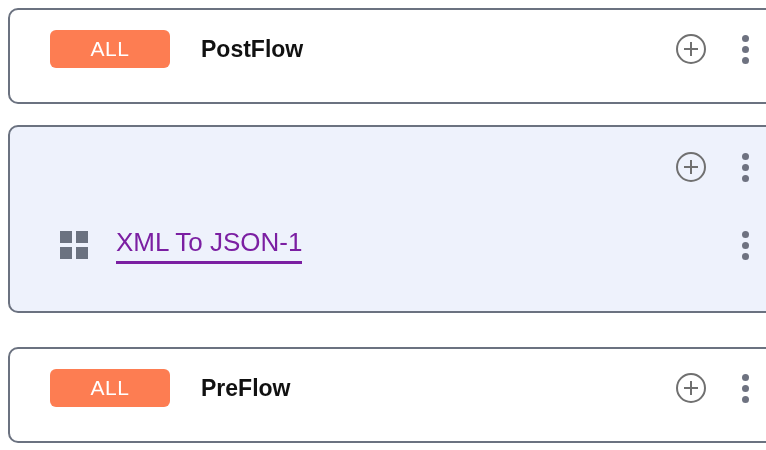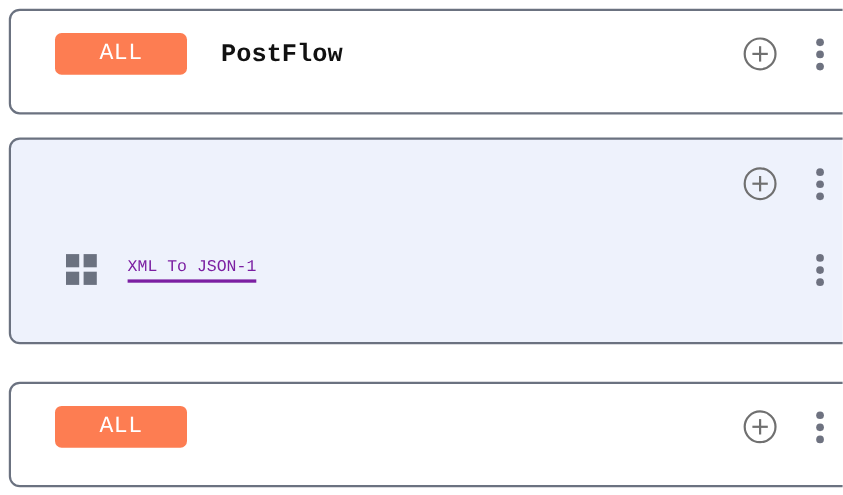--- a/index.html
+++ b/index.html
@@ -1,15 +1,15 @@
 <!DOCTYPE html>
 <html><head>
 <meta charset="utf-8">
 <style>
-  * { box-sizing: border-box; margin: 0; padding: 0; font-family: Liberation Mono, monospace; }
+  * { box-sizing: border-box; margin: 0; padding: 0; }
 
   html, body {
     width: 766px;
     height: 450px;
     overflow: hidden;
     background: #ffffff;
     font-family: "Liberation Sans", sans-serif;
   }
 
   #stage {
@@ -86,21 +86,21 @@
   .grid-icon i {
     display: block;
     width: 12px;
     height: 12px;
     background: #6b7280;
   }
 
   
   .policy-link {
     margin-left: 28px;
-    font-size: 15px;
+    font-size: 26px;
     color: #7b1fa2;
     text-decoration: none;
     border-bottom: 3px solid #7b1fa2;
     padding-bottom: 3px;
     white-space: nowrap;
     cursor: pointer;
   }
 
   
   .row-actions {
@@ -205,20 +205,21 @@
             <span></span>
             <span></span>
         </div>
       </div>
     </div>
   </div>
 
   <div class="flow-card" style="top:347px;height:96px;">
     <div class="flow-row">
       <div class="badge" style="background:#fd7d52;">ALL</div>
+      <div class="flow-title">PreFlow</div>
       <div class="row-actions" style="right:112px;">
         <div class="plus-icon"></div>
       </div>
       <div class="row-actions" style="right:62px;">
         <div class="kebab-icon">
           <span></span>
             <span></span>
             <span></span>
         </div>
       </div>

